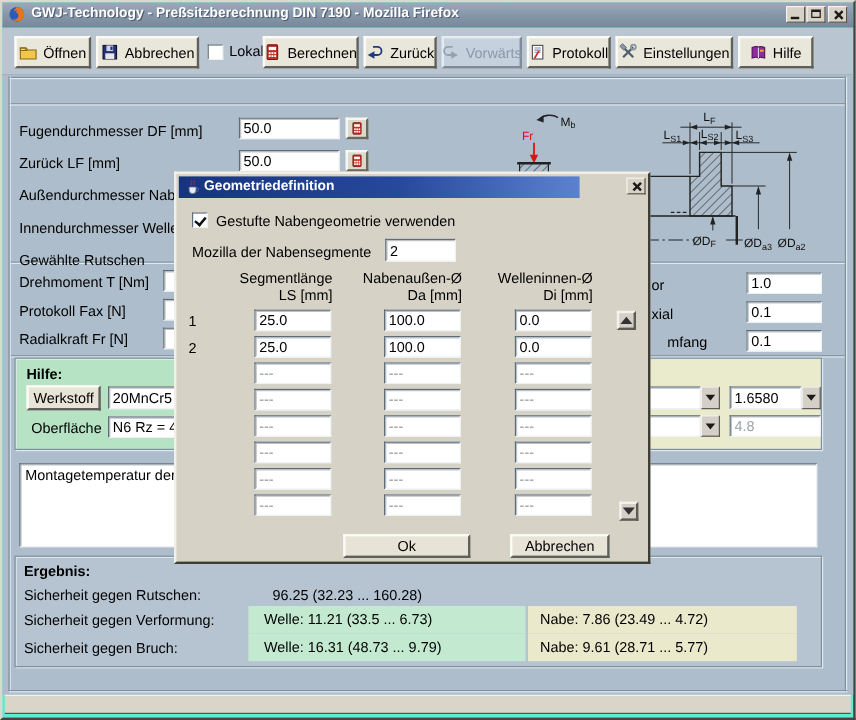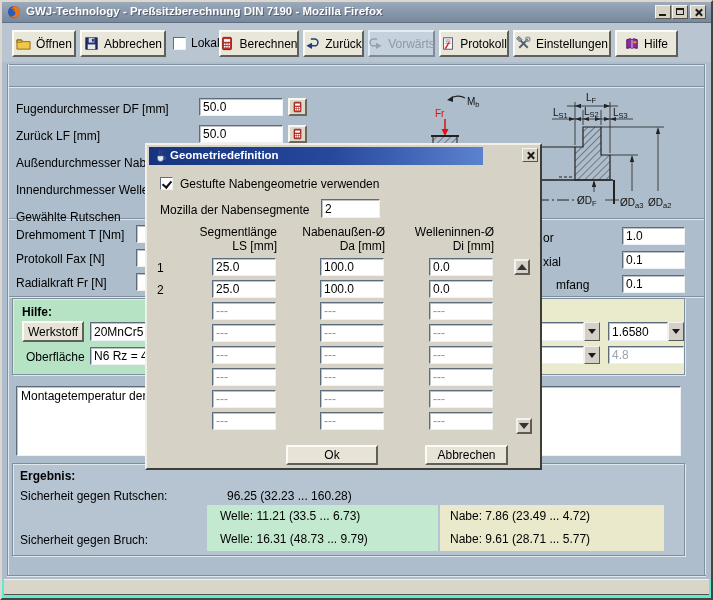--- a/index.html
+++ b/index.html
@@ -323,20 +323,21 @@
     <input class="abs tf gray" style="left: 606px; top: 284px; width: 76px; height: 18px;" value="4.8">
 
     <textarea class="abs textarea" style="left: 14px; top: 324px; width: 665px; height: 70px;">Montagetemperatur der N</textarea>
 
     <div class="abs panel resultpanel" style="left:10px;top:401px;width:673px;height:93px"></div>
     <div class="abs lbl" style="left:18px;top:407px;font-weight:bold">Ergebnis:</div>
     <div class="abs lbl" style="left:18px;top:427px">Sicherheit gegen Rutschen:</div>
     <div class="abs lbl" style="left:225px;top:427px">96.25 (32.23 ... 160.28)</div>
     <div class="abs cell-green cellline" style="left:205px;top:443px;width:231px;height:23px;padding-left:13px;box-sizing:border-box">Welle: 11.21 (33.5 ... 6.73)</div>
     <div class="abs cell-beige cellline" style="left:438px;top:443px;width:224px;height:23px;padding-left:10px;box-sizing:border-box">Nabe: 7.86 (23.49 ... 4.72)</div>
+    <div class="abs lbl" style="left:18px;top:448px">Sicherheit gegen Verformung:</div>
     <div class="abs cell-green cellline" style="left:205px;top:466px;width:231px;height:23px;padding-left:13px;box-sizing:border-box">Welle: 16.31 (48.73 ... 9.79)</div>
     <div class="abs cell-beige cellline" style="left:438px;top:466px;width:224px;height:23px;padding-left:10px;box-sizing:border-box">Nabe: 9.61 (28.71 ... 5.77)</div>
     <div class="abs lbl" style="left:18px;top:471px">Sicherheit gegen Bruch:</div>
   </div>
 
   <div class="abs statusbar"></div>
 
   <div class="abs dialog">
     <div class="abs dlg-title">
       <svg class="abs" style="left:5px;top:2px" width="13" height="13" viewBox="0 0 16 16">
@@ -397,21 +398,21 @@
     <input class="abs tf dash" style="left: 173px; top: 267px; width: 64px; height: 18px;" value="---">
     <input class="abs tf dash" style="left: 282px; top: 267px; width: 64px; height: 18px;" value="---">
 
     <div class="abs scrollbtn" style="left:367px;top:114px">
         <div class="tri-up"></div>
       </div>
     <div class="abs scrollbtn" style="left:369px;top:273px">
         <div class="tri-dn2"></div>
       </div>
 
-    <div class="abs btn" style="left:139px;top:300px;width:92px;height:20px">
+    <div class="abs btn" style="left:139px;top:300px;width:106px;height:20px">
         <span>Ok</span>
       </div>
     <div class="abs btn" style="left:278px;top:300px;width:83px;height:20px">
         <span>Abbrechen</span>
       </div>
   </div>
 
 </div>
 
 </body></html>

